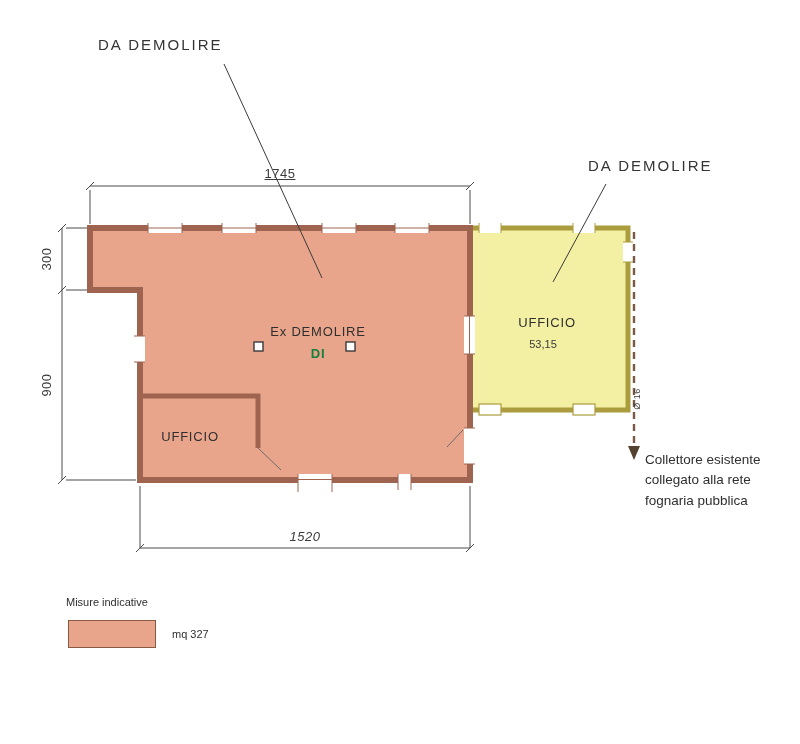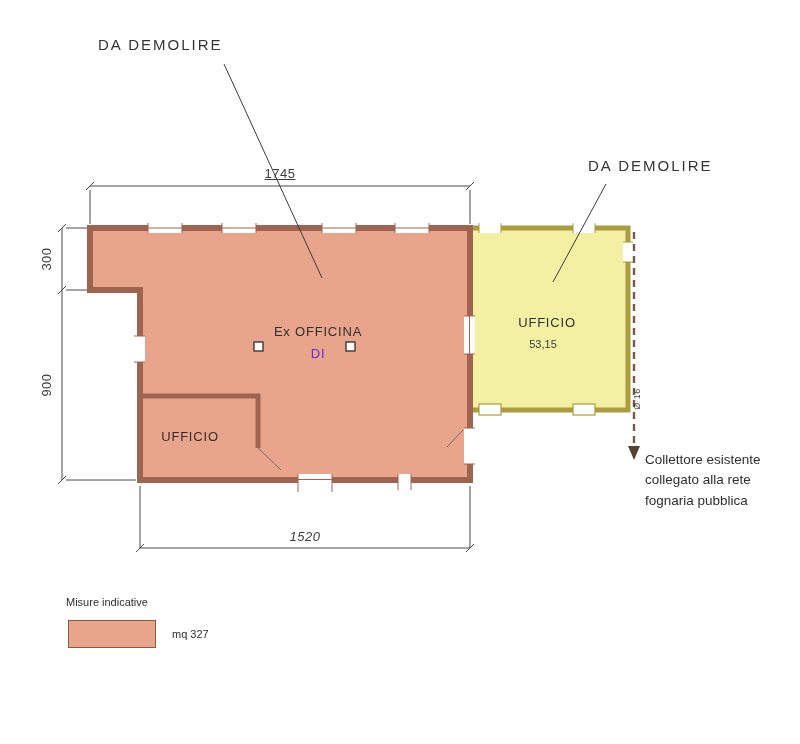--- a/index.html
+++ b/index.html
@@ -11,21 +11,21 @@
   #canvas { position:absolute; left:0; top:0; width:800px; height:744px; }
   .abs { position:absolute; }
   .lbl { position:absolute; white-space:nowrap; }
   .center { text-align:center; }
   .head {
     font-size:15px; letter-spacing:2px; color:#343434; font-weight:400;
   }
   .dim { font-size:13px; letter-spacing:0.5px; color:#3c3c3c; }
   .rot { transform:rotate(-90deg); transform-origin:center; }
   .room { font-size:13px; letter-spacing:0.8px; color:#2f2f2f; }
-  .red { color:#6d28d9; }
+  .red { color:#15803d;font-weight:bold; }
   .small { font-size:11px; }
   .tiny { font-size:9px; letter-spacing:0.5px; }
   .note { font-size:13.5px; line-height:1.5; white-space:normal; color:#2f2f2f; }
   .legend-title { font-size:11px; color:#2f2f2f; }
   .legend-swatch {
     position:absolute; left:68px; top:620px; width:88px; height:28px;
     border:1.5px solid #8a5a44;
   }
   svg line, svg polyline { stroke-linecap:butt; }
 </style>
@@ -164,21 +164,21 @@
   <div class="lbl head" style="left:588px; top:157px;">DA DEMOLIRE</div>
 
   <div class="lbl dim center" style="left:255px; top:166px; width:50px;text-decoration:underline;">1745</div>
 
   <div class="lbl dim center rot" style="left:26px; top:252px; width:40px; height:14px;">300</div>
 
   <div class="lbl dim center rot" style="left:26px; top:378px; width:40px; height:14px;">900</div>
 
   <div class="lbl dim center" style="left:280px; top:529px; width:50px;font-style:italic;">1520</div>
 
-  <div class="lbl room center" style="left:238px; top:324px; width:160px;">Ex OFFICINA</div>
+  <div class="lbl room center" style="left:238px; top:324px; width:160px;">Ex DEMOLIRE</div>
 
   <div class="lbl room red center" style="left:238px; top:346px; width:160px;">DI</div>
 
 
   <div class="lbl room center" style="left:144px; top:429px; width:92px;">UFFICIO</div>
 
   <div class="lbl room center" style="left:497px; top:315px; width:100px;">UFFICIO</div>
 
   <div class="lbl small center" style="left:493px; top:338px; width:100px;">53,15</div>
 

